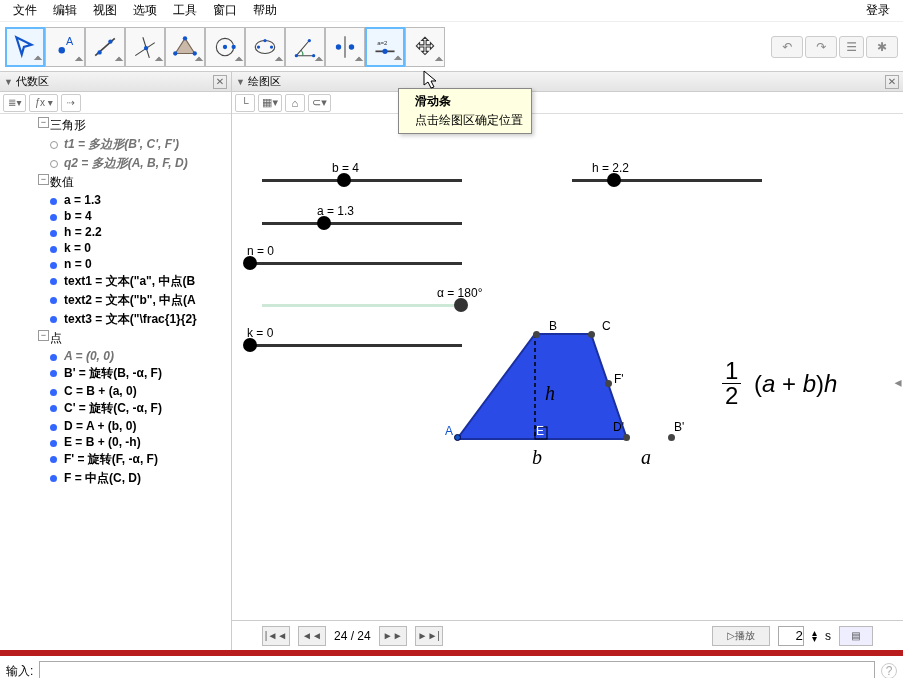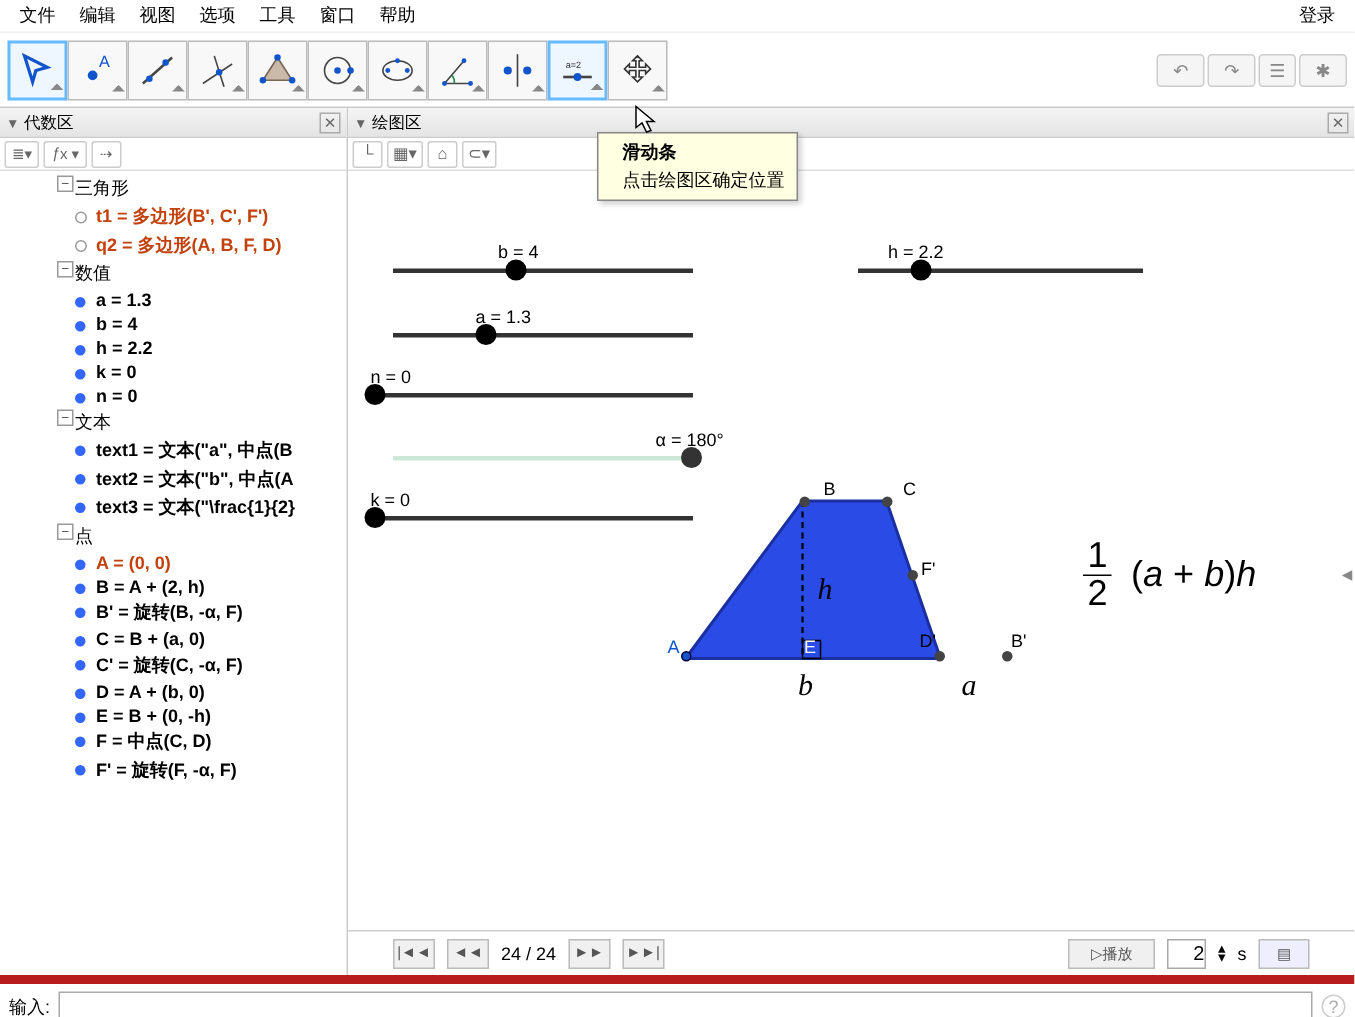--- a/index.html
+++ b/index.html
@@ -19,21 +19,21 @@
   .pane-header { height:20px; background: linear-gradient(#f4f4f4,#e4e4e4); border-bottom:1px solid #ccc; display:flex; align-items:center; padding:0 4px; font-size:11px;}
   .pane-header .tri { color:#666; margin-right:3px; font-size:9px;}
   .pane-header .close { margin-left:auto; width:14px; height:14px; border:1px solid #aaa; display:flex; align-items:center; justify-content:center; font-size:10px; color:#666;}
   .fxbar { height:22px; display:flex; align-items:center; gap:3px; padding:2px 3px; border-bottom:1px solid #ddd;}
   .fxbar .btn { border:1px solid #ccc; height:18px; min-width:20px; display:flex; align-items:center; justify-content:center; font-size:10px; color:#666; padding:0 4px; border-radius:2px;}
   .tree { flex:1; overflow:auto; padding:2px 0; position:relative;margin-left:36px;}
   .tree::-webkit-scrollbar{width:14px;height:14px;}
   .tree::-webkit-scrollbar-thumb{background:#c8c8c8;border:1px solid #aaa;}
   .tree::-webkit-scrollbar-track{background:#f0f0f0;}
   .tnode { padding:1px 4px 1px 28px; white-space:nowrap; font-size:12px; position:relative; }
-  .tnode.blue { color:#c2410c; font-weight:bold;}
+  .tnode.blue { color:#737373; font-weight:bold;font-style:italic;}
   .tnode.bold { font-weight:bold;}
   .tnode::before { content:""; position:absolute; left:14px; top:6px; width:7px; height:7px; border-radius:50%; background:#36f; }
   .tnode.empty::before { background:#fff; border:1px solid #999; width:6px; height:6px;}
   .tcat { padding:1px 4px 1px 14px; position:relative; font-size:12px;}
   .tcat::before { content:"−"; position:absolute; left:2px; top:1px; width:9px; height:9px; border:1px solid #999; font-size:9px; line-height:8px; text-align:center; color:#555;}
   .rightpane { flex:1; display:flex; flex-direction:column; position:relative;}
   .gvbar { height:22px; display:flex; align-items:center; gap:3px; padding:2px 3px; border-bottom:1px solid #ddd;}
   .gvbar .btn { border:1px solid #ccc; height:18px; min-width:20px; display:flex; align-items:center; justify-content:center; font-size:11px; color:#666; padding:0 3px; border-radius:2px;}
   .canvas { flex:1; position:relative; background:#fff; overflow:hidden;}
   .slider { position:absolute; }
@@ -170,34 +170,32 @@
     <div class="tree">
       <div class="tcat">三角形</div>
       <div class="tnode empty blue">t1 = 多边形(B', C', F')</div>
       <div class="tnode empty blue">q2 = 多边形(A, B, F, D)</div>
       <div class="tcat">数值</div>
       <div class="tnode bold">a = 1.3</div>
       <div class="tnode bold">b = 4</div>
       <div class="tnode bold">h = 2.2</div>
       <div class="tnode bold">k = 0</div>
       <div class="tnode bold">n = 0</div>
-      <div class="tcat">文本</div>
       <div class="tnode bold">text1 = 文本("a", 中点(B</div>
       <div class="tnode bold">text2 = 文本("b", 中点(A</div>
       <div class="tnode bold">text3 = 文本("\frac{1}{2}</div>
       <div class="tcat">点</div>
       <div class="tnode blue">A = (0, 0)</div>
-      <div class="tnode bold">B = A + (2, h)</div>
       <div class="tnode bold">B' = 旋转(B, -α, F)</div>
       <div class="tnode bold">C = B + (a, 0)</div>
       <div class="tnode bold">C' = 旋转(C, -α, F)</div>
       <div class="tnode bold">D = A + (b, 0)</div>
       <div class="tnode bold">E = B + (0, -h)</div>
+      <div class="tnode bold">F' = 旋转(F, -α, F)</div>
       <div class="tnode bold">F = 中点(C, D)</div>
-      <div class="tnode bold">F' = 旋转(F, -α, F)</div>
     </div>
   </div>
 
   <div class="rightpane">
     <div class="pane-header">
       <span class="tri">▼</span>
       <span>绘图区</span>
       <span class="close">✕</span>
     </div>
     <div class="gvbar">

